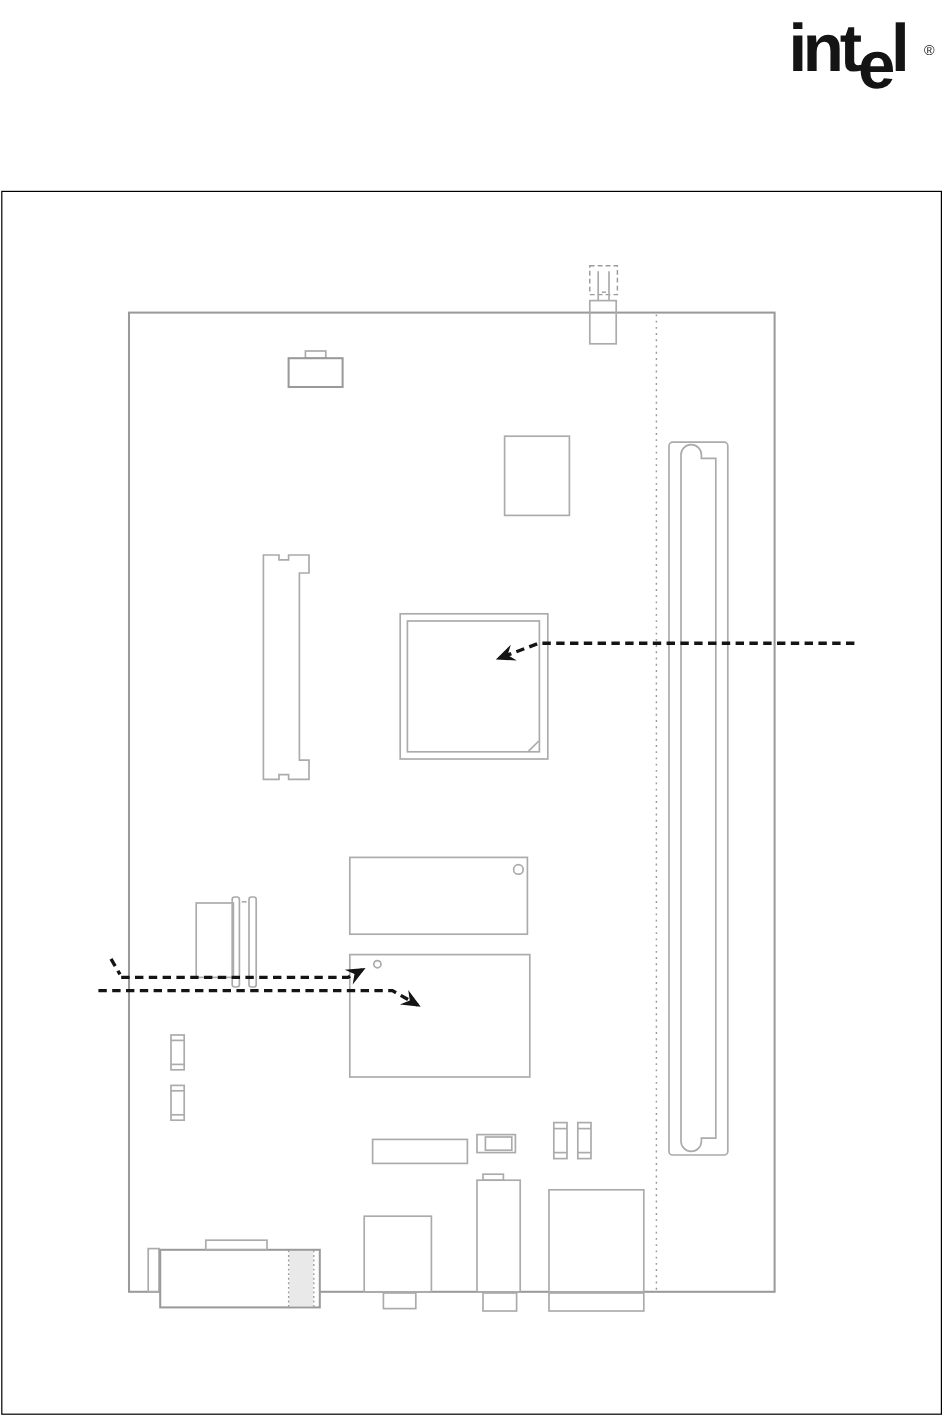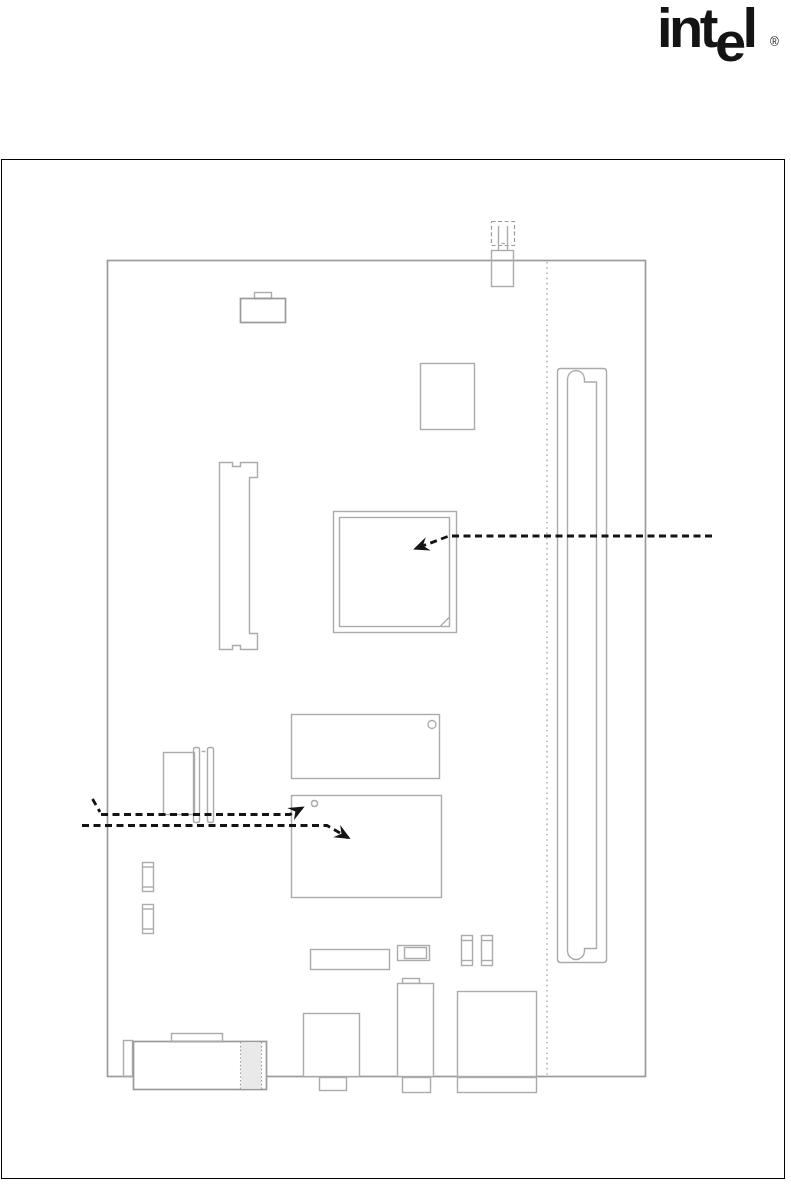--- a/index.html
+++ b/index.html
@@ -16,21 +16,21 @@
     background:var(--background);
     font-family:"Liberation Sans",sans-serif;
   }
   
   .logo{
     position:absolute;left:657px;top:0px;width:130px;height:78px;
     color:var(--leader);
     font-family:"Liberation Sans",sans-serif;
     font-weight:bold;font-size:56px;letter-spacing:-3.5px;line-height:1;
   }
-  .logo .seg{display:inline-block;}
+  .logo .seg{display:inline-block;margin-top:12px;}
   .logo .dropped{transform:translateY(14px);}
   .logo .reg{
     position:absolute;left:113px;top:36px;
     font-weight:normal;font-size:12px;letter-spacing:0;
   }
   
   .figure-frame{
     position:absolute;left:1px;top:159px;width:784px;height:1020px;
     border:1.5px solid var(--frame);
     background:var(--background);

